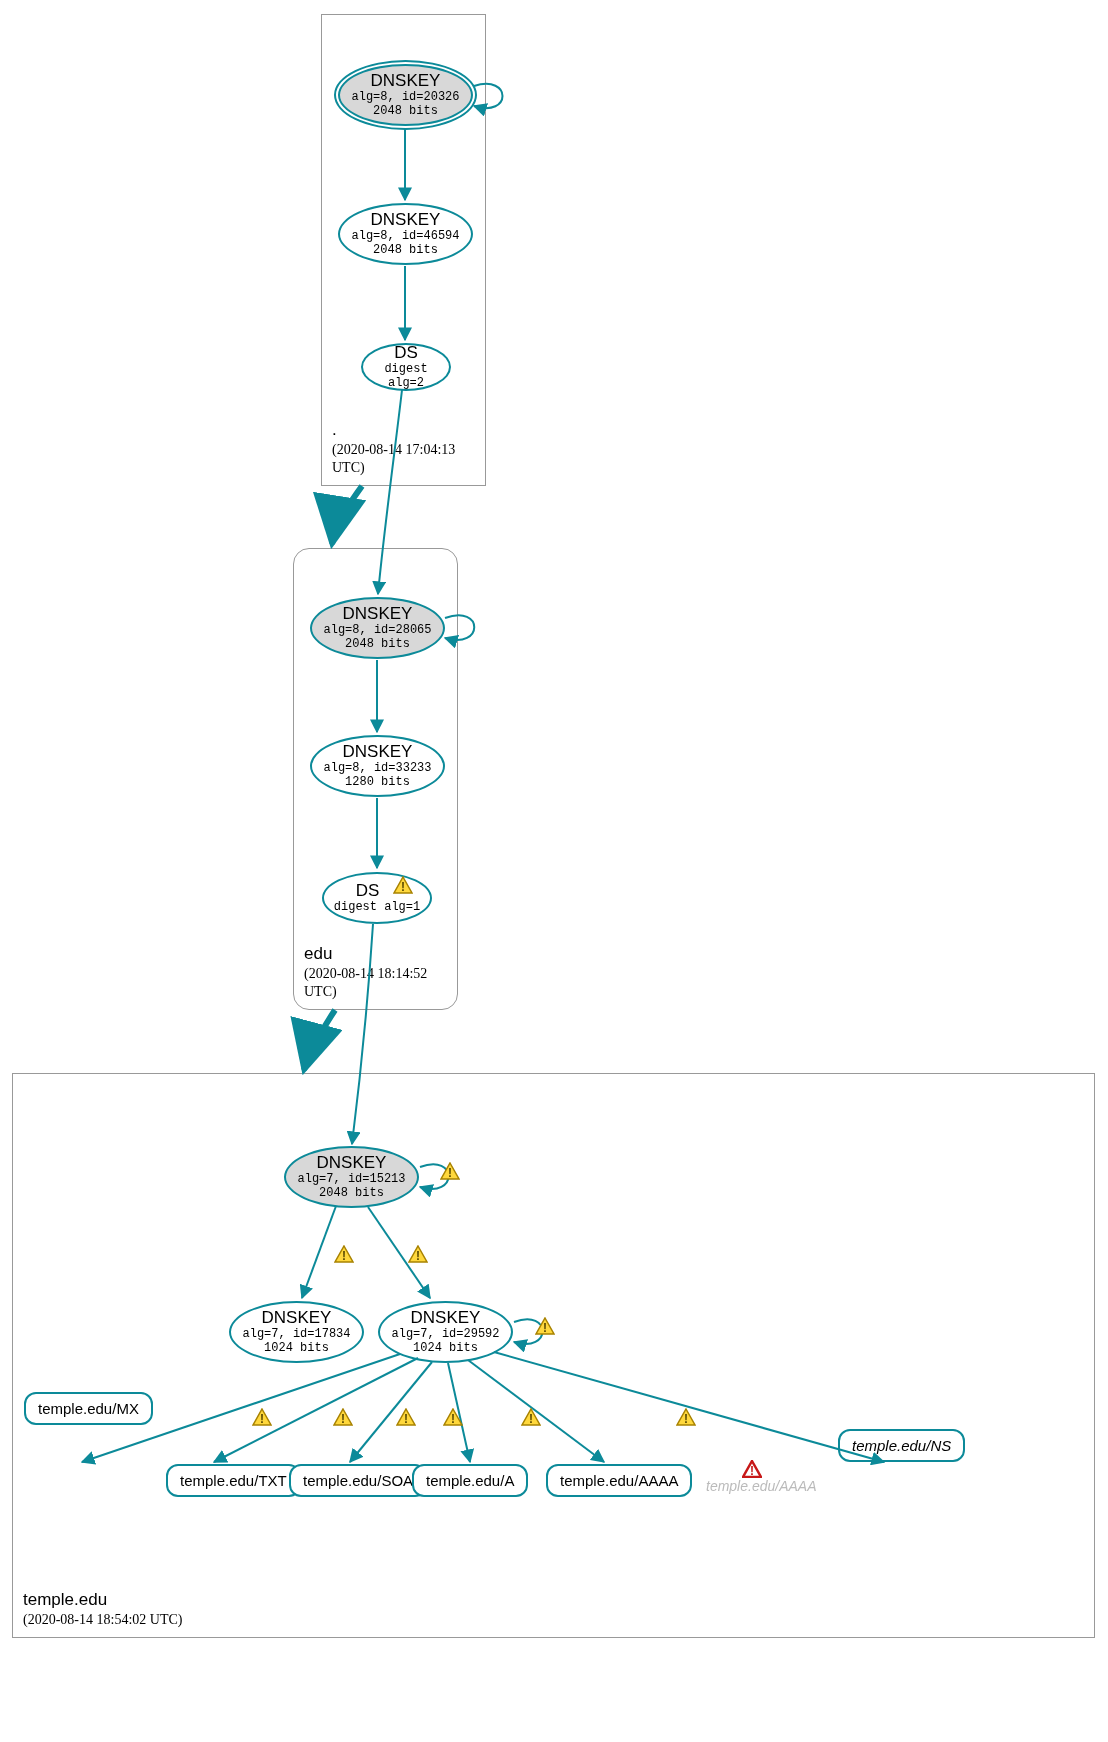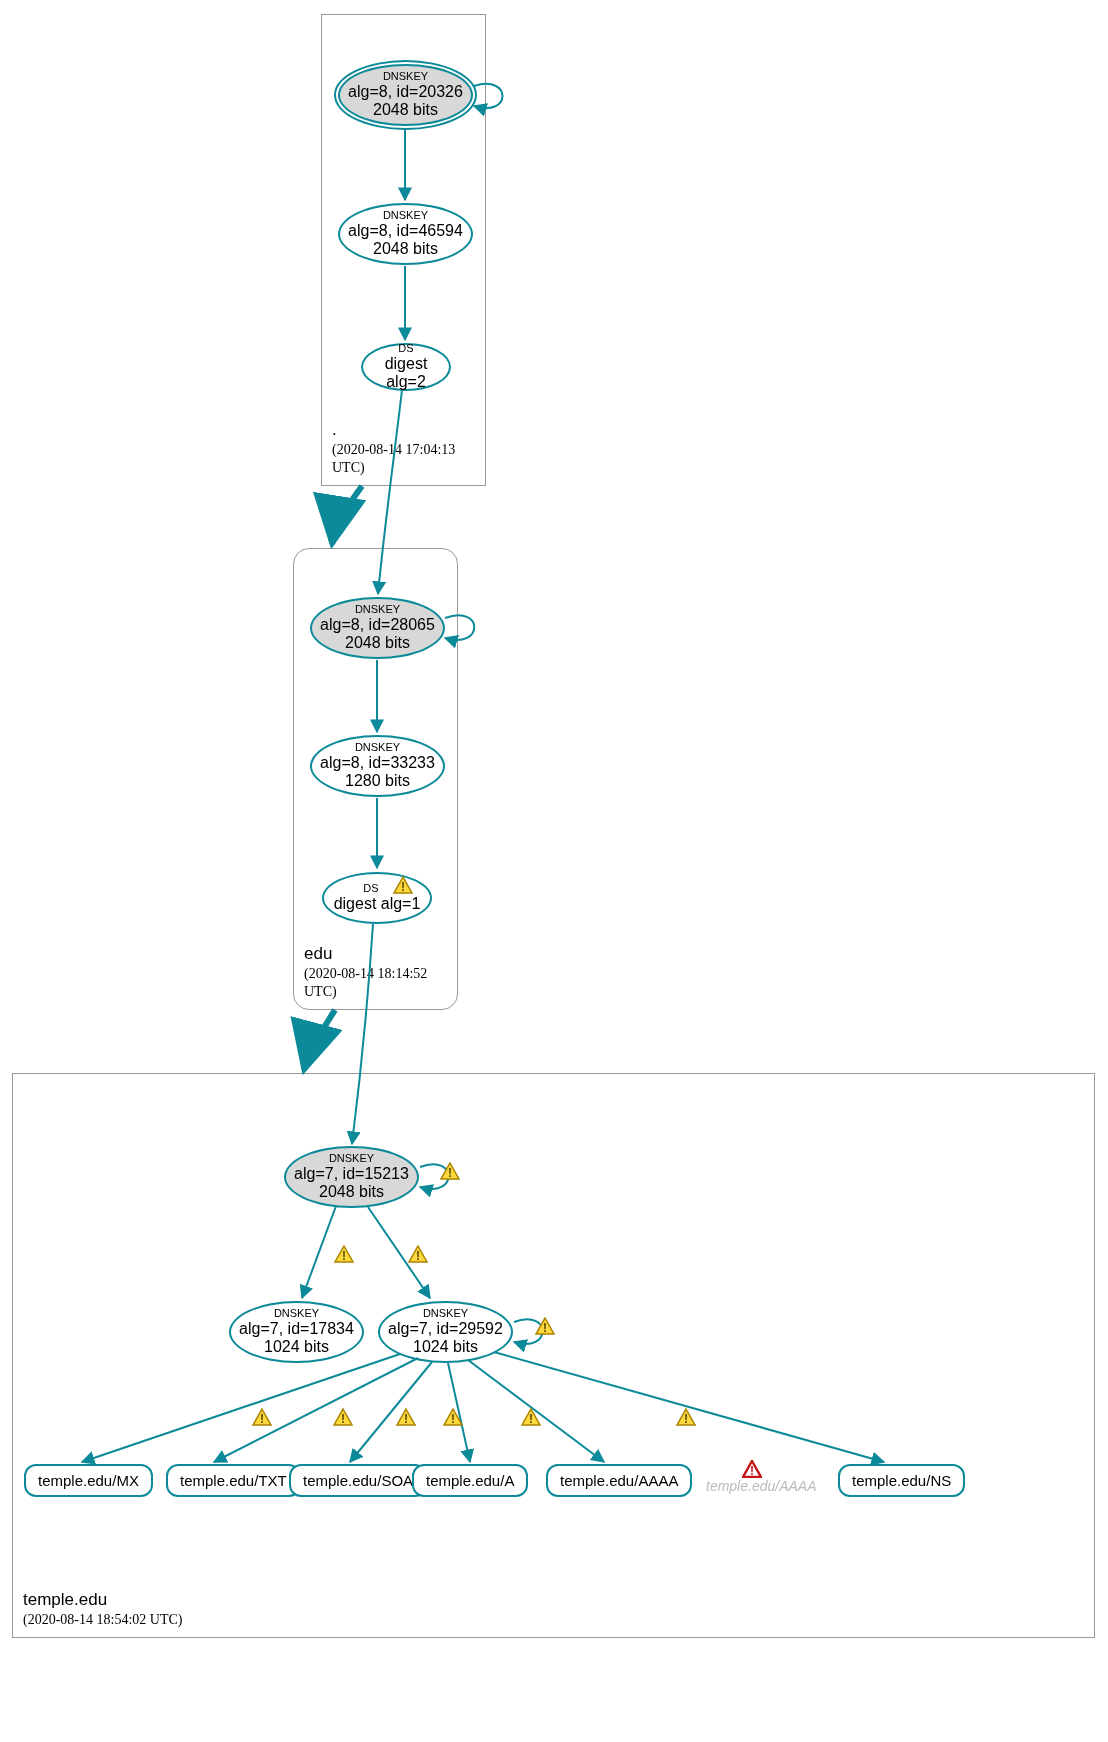--- a/index.html
+++ b/index.html
@@ -36,24 +36,25 @@
     position: absolute;
     display: flex;
     flex-direction: column;
     align-items: center;
     justify-content: center;
     text-align: center;
     font-size: 15px;
     line-height: 1.15;
   }
   .node .title {
-    font-size: 11px;
+    font-size: 17px;
   }
   .node .meta {
-    font-size: 16px;
+    font-size: 12px;
+    font-family: Liberation Mono, monospace;
   }
   .ellipse {
     border: 2px solid #0c8a99;
     border-radius: 50%;
     background: #fff;
   }
   .ellipse.filled {
     background: #d8d8d8;
   }
   .ellipse.double::before {
@@ -156,39 +157,39 @@
   <span class="meta">alg=7, id=17834</span>
   <span class="meta">1024 bits</span>
 </div>
 
 <div class="node ellipse" style="left:378px; top:1301px; width:135px; height:62px;">
   <span class="title">DNSKEY</span>
   <span class="meta">alg=7, id=29592</span>
   <span class="meta">1024 bits</span>
 </div>
 
-<div class="node rect-node" style="left:24px; top:1464px;">
+<div class="node rect-node" style="left:24px; top:1392px;">
   <span>temple.edu/MX</span>
 </div>
 <div class="node rect-node" style="left:166px; top:1464px;">
   <span>temple.edu/TXT</span>
 </div>
 <div class="node rect-node" style="left:289px; top:1464px;">
   <span>temple.edu/SOA</span>
 </div>
 <div class="node rect-node" style="left:412px; top:1464px;">
   <span>temple.edu/A</span>
 </div>
 <div class="node rect-node" style="left:546px; top:1464px;">
   <span>temple.edu/AAAA</span>
 </div>
 <div class="node greyed" style="left:706px; top:1478px; font-size:14px;">
   <span>temple.edu/AAAA</span>
 </div>
-<div class="node rect-node" style="left:838px; top:1464px;">
+<div class="node rect-node" style="left:838px; top:1429px;font-style:italic;">
   <span>temple.edu/NS</span>
 </div>
 
 <svg class="overlay">
   <defs>
     <marker id="arr" viewBox="0 0 10 10" refX="9" refY="5" markerWidth="7" markerHeight="7" orient="auto-start-reverse">
       <path d="M0,0 L10,5 L0,10 z" fill="#0c8a99"></path>
     </marker>
     <marker id="arrBig" viewBox="0 0 10 10" refX="9" refY="5" markerWidth="9" markerHeight="9" orient="auto-start-reverse">
       <path d="M0,0 L10,5 L0,10 z" fill="#0c8a99"></path>

